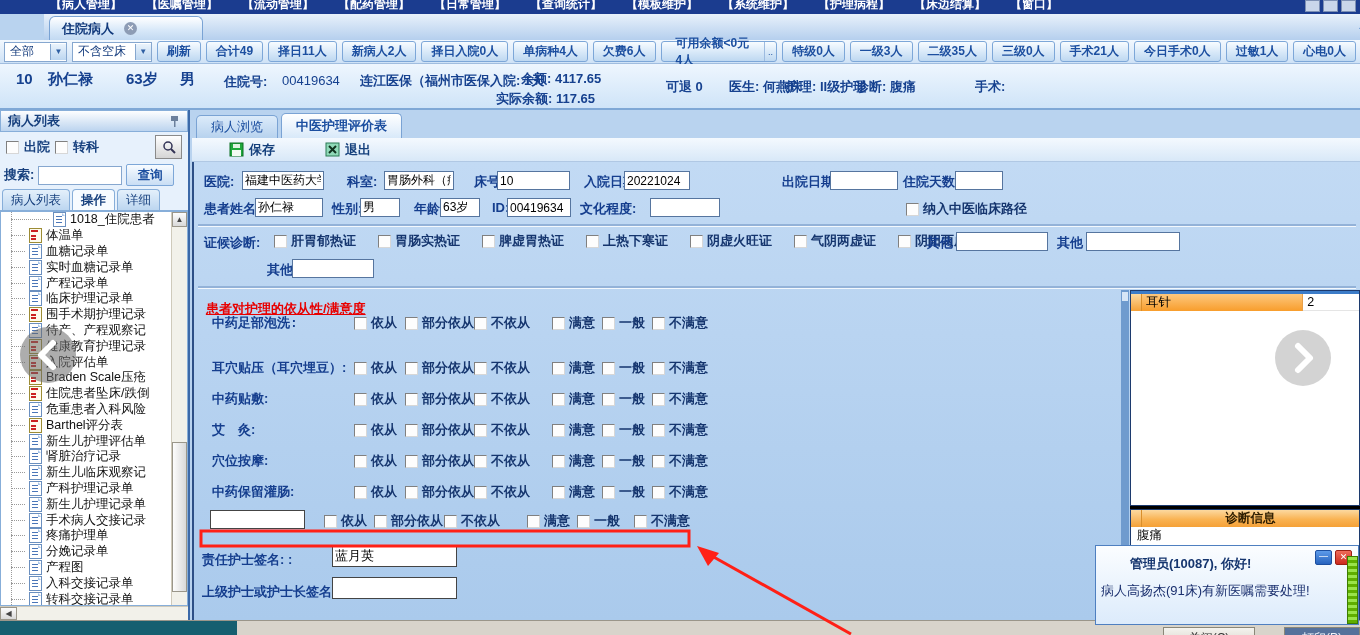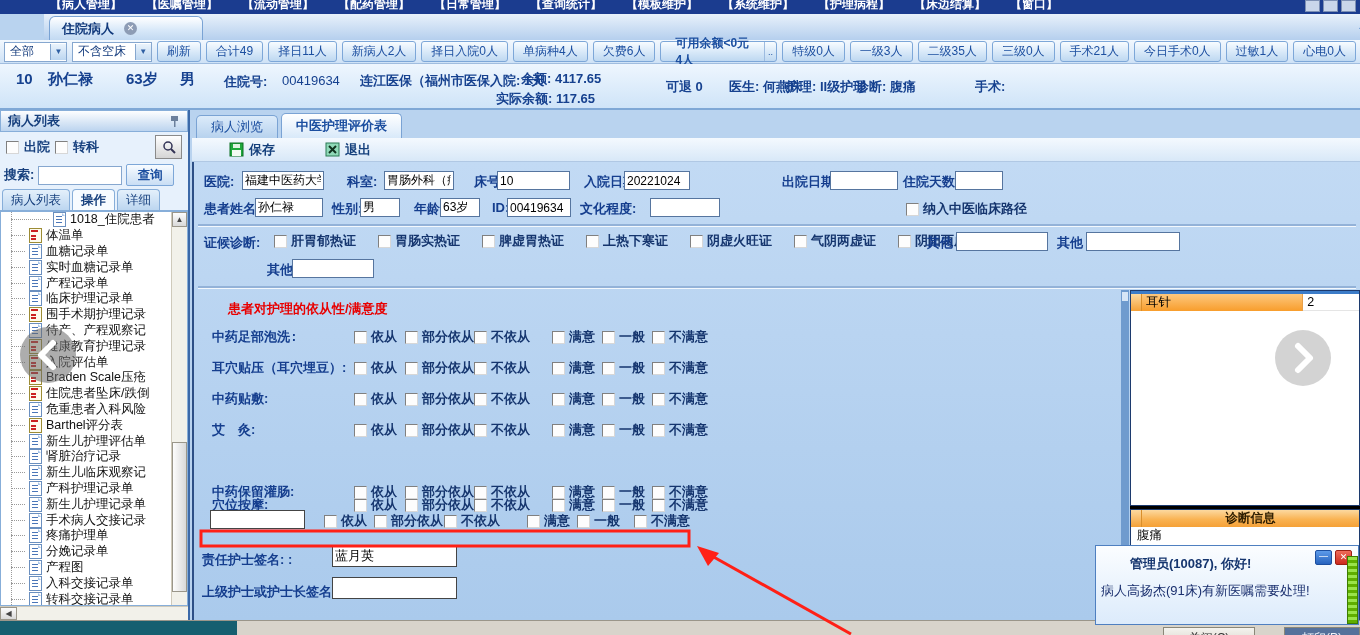--- a/index.html
+++ b/index.html
@@ -23,21 +23,21 @@
   .strip-ctrls{position:absolute;right:8px;top:7px;color:#2e6dc0;font-size:11px;display:flex;gap:7px;font-weight:bold;}
   
   .toolbar{position:absolute;left:0;top:40px;width:1360px;height:24px;
     background:linear-gradient(#f2f8fe,#cfe2f6);border-bottom:1px solid #a0bddf;
     display:flex;align-items:center;gap:5px;padding:0 4px;box-sizing:border-box;}
   .dd{height:18px;background:#fff;border:1px solid #86a7cf;display:flex;align-items:center;
     font-size:12px;color:#123a7c;padding-left:5px;}
   .dd-btn{margin-left:auto;width:15px;height:16px;background:linear-gradient(#eaf3fc,#bcd6f0);
     border-left:1px solid #86a7cf;color:#2e5fa3;font-size:8px;text-align:center;line-height:16px;}
   .tb-btn{height:19px;padding:0 9px;background:linear-gradient(#f8fcff,#d7e8f8 55%,#bed8f1);
-    border:1px solid #7da7d8;border-radius:3px;color:#1c4fa0;font-size:12px;font-weight:normal;
+    border:1px solid #7da7d8;border-radius:3px;color:#1c4fa0;font-size:12px;font-weight:bold;
     display:flex;align-items:center;white-space:nowrap;}
   .tb-split{display:flex;align-items:stretch;border:1px solid #7da7d8;border-radius:3px;height:19px;
     background:linear-gradient(#f8fcff,#d7e8f8 55%,#bed8f1);}
   .tb-split .lab{padding:0 14px;display:flex;align-items:center;color:#1c4fa0;font-size:12px;font-weight:bold;}
   .tb-split .dots{width:14px;border-left:1px solid #9dbbe0;display:flex;align-items:center;justify-content:center;
     color:#1c4fa0;font-size:9px;}
   
   .patientbar{position:absolute;left:0;top:64px;width:1360px;height:46px;
     background:linear-gradient(#eef6fe,#cfe4f8);border-bottom:2px solid #7fa8d6;box-sizing:border-box;}
   .pb{position:absolute;color:#16418f;font-weight:bold;white-space:nowrap;}
@@ -503,23 +503,23 @@
         </span>
       </div>
     <span class="fl" style="left:733px;top:72px;">其他</span>
     <input class="fi" style="left: 762px; top: 70px; width: 92px;">
     <span class="fl" style="left:863px;top:72px;">其他</span>
     <input class="fi" style="left: 892px; top: 70px; width: 94px;">
     <span class="fl" style="left:73px;top:99px;">其他</span>
     <input class="fi" style="left: 98px; top: 97px; width: 82px;">
     <div class="groove" style="top:124px;"></div>
 
-    <span class="red-title" style="left:34px;top:138px;">患者对护理的依从性/满意度</span>
+    <span class="red-title" style="left:12px;top:138px;text-decoration:underline;">患者对护理的依从性/满意度</span>
     <div id="sat-rows">
-        <div class="sat-row" style="top: 162px; font-family: Liberation Mono, monospace;">
+        <div class="sat-row" style="top: 148px; font-family: Liberation Mono, monospace;">
           <span class="sat-label">中药足部泡洗:</span>
           <span class="cb-item" style="left: 160px;">
             <span class="cb"></span>
             <span>依从</span>
           </span>
           <span class="cb-item" style="left: 211px;">
             <span class="cb"></span>
             <span>部分依从</span>
           </span>
           <span class="cb-item" style="left: 280px;">
@@ -613,21 +613,21 @@
           </span>
           <span class="cb-item" style="left: 408px;">
             <span class="cb"></span>
             <span>一般</span>
           </span>
           <span class="cb-item" style="left: 458px;">
             <span class="cb"></span>
             <span>不满意</span>
           </span>
         </div>
-        <div class="sat-row" style="top: 286px; margin-top: 44px;">
+        <div class="sat-row" style="top: 286px;">
           <span class="sat-label">穴位按摩:</span>
           <span class="cb-item" style="left: 160px;">
             <span class="cb"></span>
             <span>依从</span>
           </span>
           <span class="cb-item" style="left: 211px;">
             <span class="cb"></span>
             <span>部分依从</span>
           </span>
           <span class="cb-item" style="left: 280px;">

